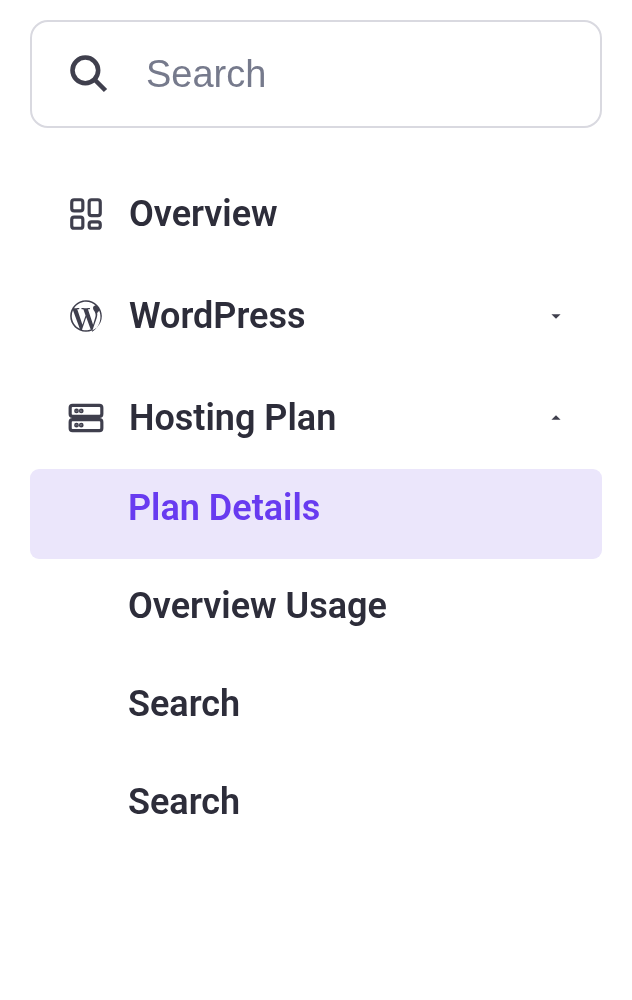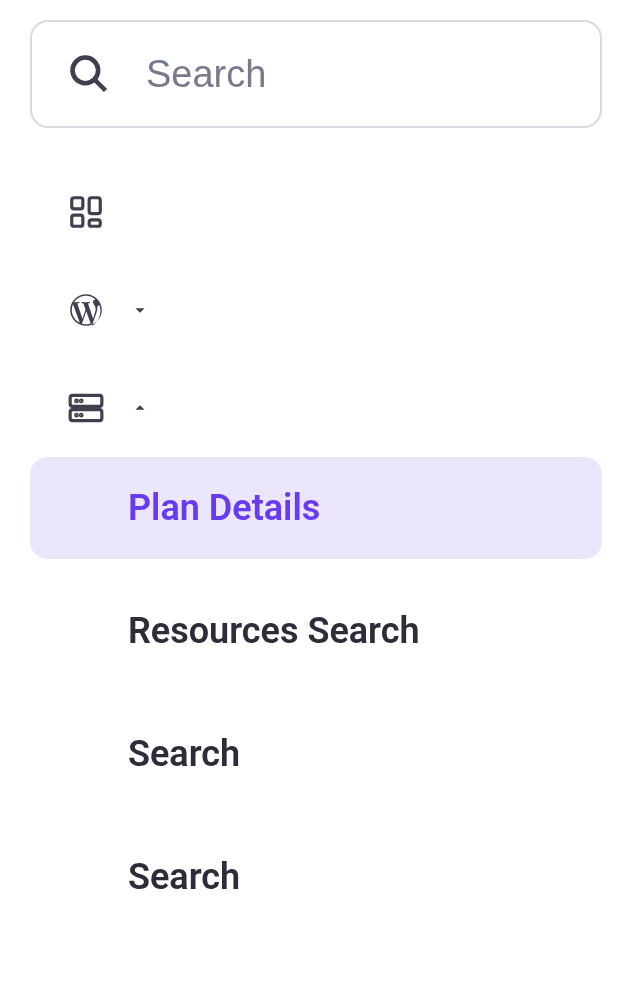--- a/index.html
+++ b/index.html
@@ -60,24 +60,24 @@
       flex: 1;
     }
     .chevron-wrapper {
       display: flex;
       align-items: center;
       justify-content: center;
     }
     .sub-item {
       display: flex;
       align-items: center;
-      padding: 30px 35px 30px 98px;
+      padding: 18px 35px 30px 98px;
       cursor: pointer;
-      border-radius: 18px;
-      margin-bottom: 21px;
+      border-radius: 9px;
+      margin-bottom: 8px;
     }
     .sub-item.active {
       background-color: #ebe6fb;
     }
     .sub-label {
       font-size: 36px;
       font-weight: 600;
       color: #2d2d3a;
     }
     .sub-item.active .sub-label {
@@ -99,59 +99,62 @@
 
 <div class="nav-item">
   <span class="nav-icon-wrapper">
     <svg width="38" height="38" viewBox="0 0 24 24" fill="none" stroke="#3f3f4d" stroke-width="2">
       <rect x="3" y="3" width="7" height="7" rx="1.5"></rect>
       <rect x="14" y="3" width="7" height="10" rx="1.5"></rect>
       <rect x="3" y="14" width="7" height="7" rx="1.5"></rect>
       <rect x="14" y="17" width="7" height="4" rx="1.5"></rect>
     </svg>
   </span>
+  <span class="nav-label">Overview</span>
 </div>
 
 <div class="nav-item">
   <span class="nav-icon-wrapper">
     <svg width="38" height="38" viewBox="0 0 24 24" fill="#3f3f4d">
       <path d="M12 2C6.49 2 2 6.49 2 12s4.49 10 10 10 10-4.49 10-10S17.51 2 12 2zM3.01 12c0-1.3.28-2.54.78-3.66l4.29 11.75C5.19 18.7 3.01 15.61 3.01 12zm8.99 8.99c-.88 0-1.73-.13-2.54-.37l2.7-7.84 2.76 7.57c.2.04.4.09.6.09-.84.31-1.72.49-2.63.55h-.89zm1.24-13.21c.54-.03 1.03-.09 1.03-.09.49-.06.43-.77-.06-.74 0 0-1.46.11-2.4.11-.88 0-2.37-.11-2.37-.11-.49-.03-.54.71-.06.74 0 0 .46.06.94.09l1.4 3.84-1.97 5.9-3.27-9.75c.54-.03 1.03-.09 1.03-.09.49-.06.43-.77-.06-.74 0 0-1.46.11-2.4.11-.17 0-.37 0-.58-.01C6.1 4.62 8.86 3.01 12 3.01c2.34 0 4.47.89 6.07 2.36-.04 0-.08-.01-.12-.01-.88 0-1.51.77-1.51 1.6 0 .74.43 1.37.89 2.11.34.6.74 1.37.74 2.48 0 .77-.3 1.66-.69 2.9l-.9 3.01-3.24-9.68zm6.54-.37c.86 1.56 1.35 3.36 1.35 5.26 0 4.03-2.19 7.56-5.44 9.46l2.75-7.94c.51-1.28.69-2.31.69-3.22 0-.33-.02-.64-.06-.92.71-.64 1.71-1.64 1.71-2.64 0 0 0 0 0 0z"></path>
     </svg>
   </span>
+  <span class="nav-label">WordPress</span>
   <span class="chevron-wrapper">
     <svg width="22" height="22" viewBox="0 0 24 24" fill="#3f3f4d">
       <path d="M7 10l5 5 5-5z"></path>
     </svg>
   </span>
 </div>
 
 <div class="nav-item">
   <span class="nav-icon-wrapper">
     <svg width="38" height="38" viewBox="0 0 24 24" fill="none" stroke="#3f3f4d" stroke-width="2">
       <rect x="2" y="4" width="20" height="7" rx="1.5"></rect>
       <rect x="2" y="13" width="20" height="7" rx="1.5"></rect>
       <circle cx="6" cy="7.5" r="0.5" fill="#3f3f4d"></circle>
       <circle cx="9" cy="7.5" r="0.5" fill="#3f3f4d"></circle>
       <circle cx="6" cy="16.5" r="0.5" fill="#3f3f4d"></circle>
       <circle cx="9" cy="16.5" r="0.5" fill="#3f3f4d"></circle>
     </svg>
   </span>
+  <span class="nav-label">Hosting Plan</span>
   <span class="chevron-wrapper">
     <svg width="22" height="22" viewBox="0 0 24 24" fill="#3f3f4d">
       <path d="M7 14l5-5 5 5z"></path>
     </svg>
   </span>
 </div>
 
 <div class="sub-item active">
   <span class="sub-label">Plan Details</span>
 </div>
 
 <div class="sub-item">
-  <span class="sub-label">Resources Search</span>
+  <span class="sub-label">Overview Usage</span>
 </div>
 
 <div class="sub-item">
   <span class="sub-label">Search</span>
 </div>
 
 <div class="sub-item">
   <span class="sub-label">Search</span>
 </div>
 

